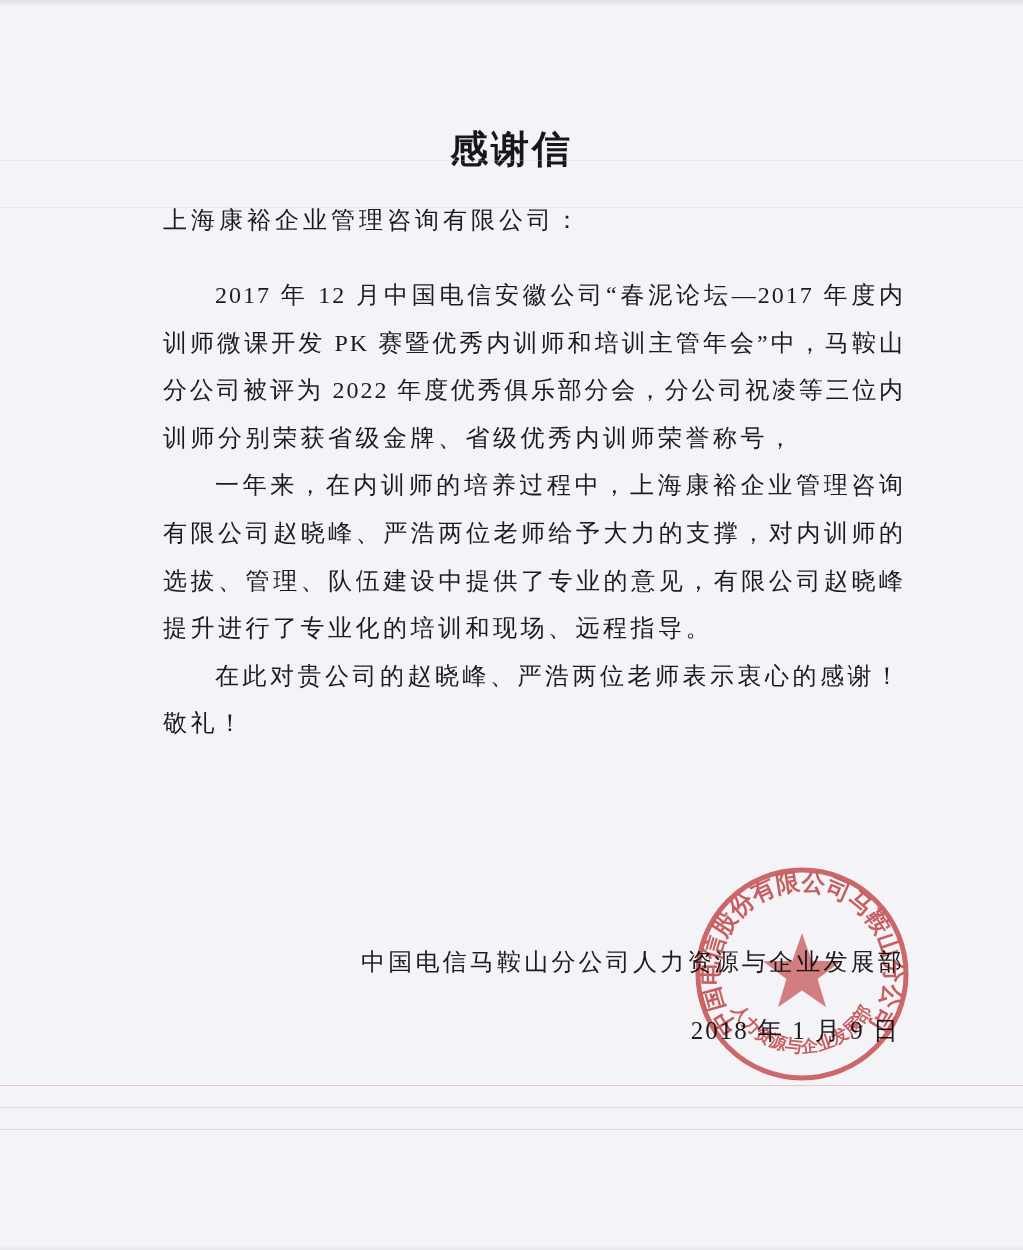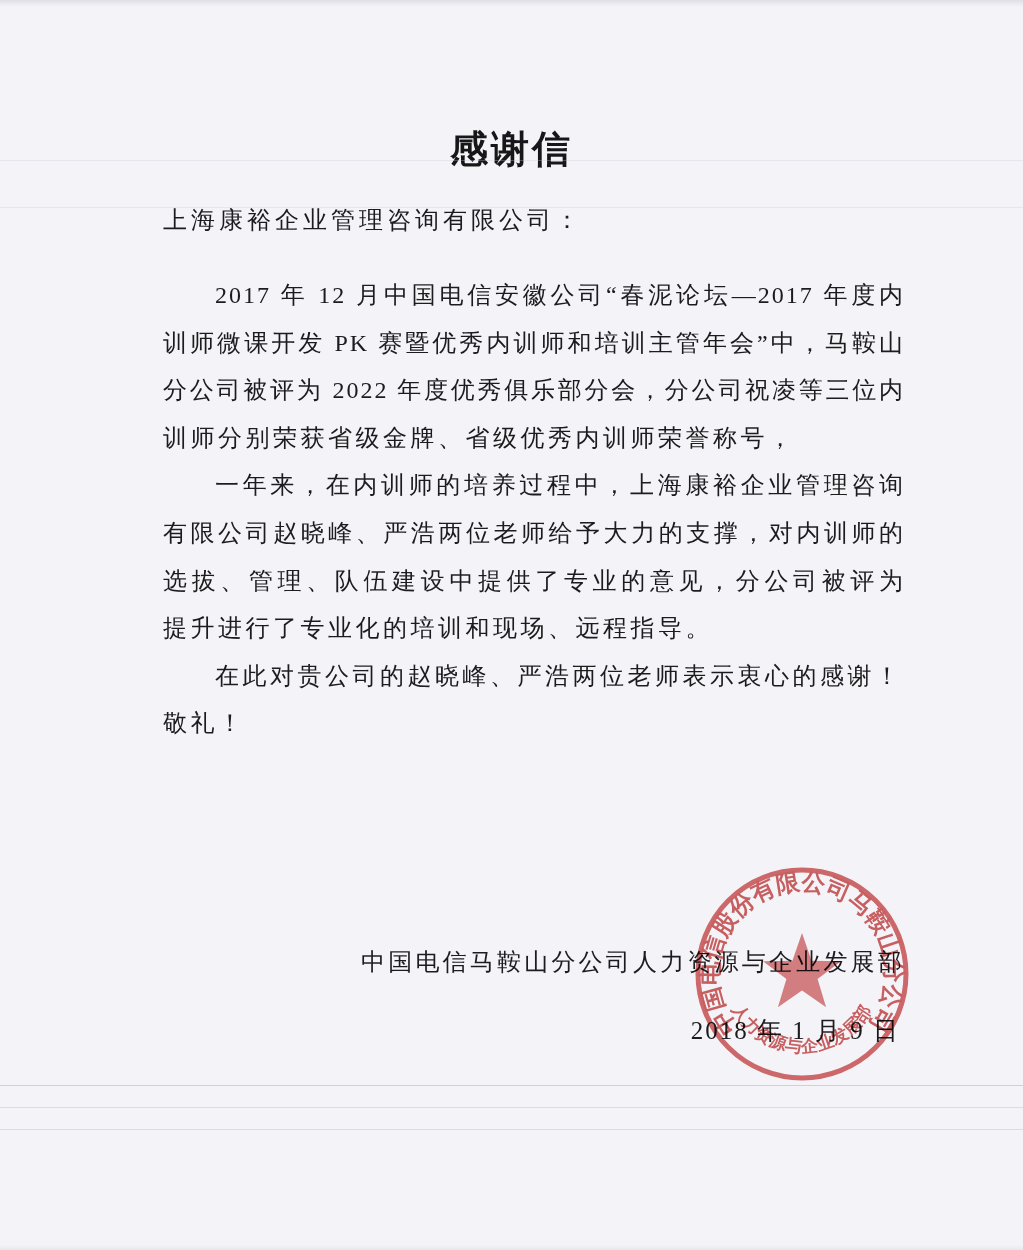--- a/index.html
+++ b/index.html
@@ -74,21 +74,21 @@
 
   <div class="salutation">上海康裕企业管理咨询有限公司：</div>
 
   <div class="body-block">
     <div class="line just indent">2017 年 12 月中国电信安徽公司“春泥论坛—2017 年度内</div>
     <div class="line just">训师微课开发 PK 赛暨优秀内训师和培训主管年会”中，马鞍山</div>
     <div class="line just">分公司被评为 2022 年度优秀俱乐部分会，分公司祝凌等三位内</div>
     <div class="line">训师分别荣获省级金牌、省级优秀内训师荣誉称号，</div>
     <div class="line just indent">一年来，在内训师的培养过程中，上海康裕企业管理咨询</div>
     <div class="line just">有限公司赵晓峰、严浩两位老师给予大力的支撑，对内训师的</div>
-    <div class="line just">选拔、管理、队伍建设中提供了专业的意见，分公司被评为</div>
+    <div class="line just">选拔、管理、队伍建设中提供了专业的意见，有限公司赵晓峰</div>
     <div class="line">提升进行了专业化的培训和现场、远程指导。</div>
     <div class="line indent">在此对贵公司的赵晓峰、严浩两位老师表示衷心的感谢！</div>
     <div class="line">敬礼！</div>
   </div>
 
   <div class="signature">中国电信马鞍山分公司人力资源与企业发展部</div>
 
   <div class="date-line">2018 年 1 月 9 日</div>
 
   <svg class="stamp" viewBox="-112 -112 224 224" xmlns="http://www.w3.org/2000/svg">

